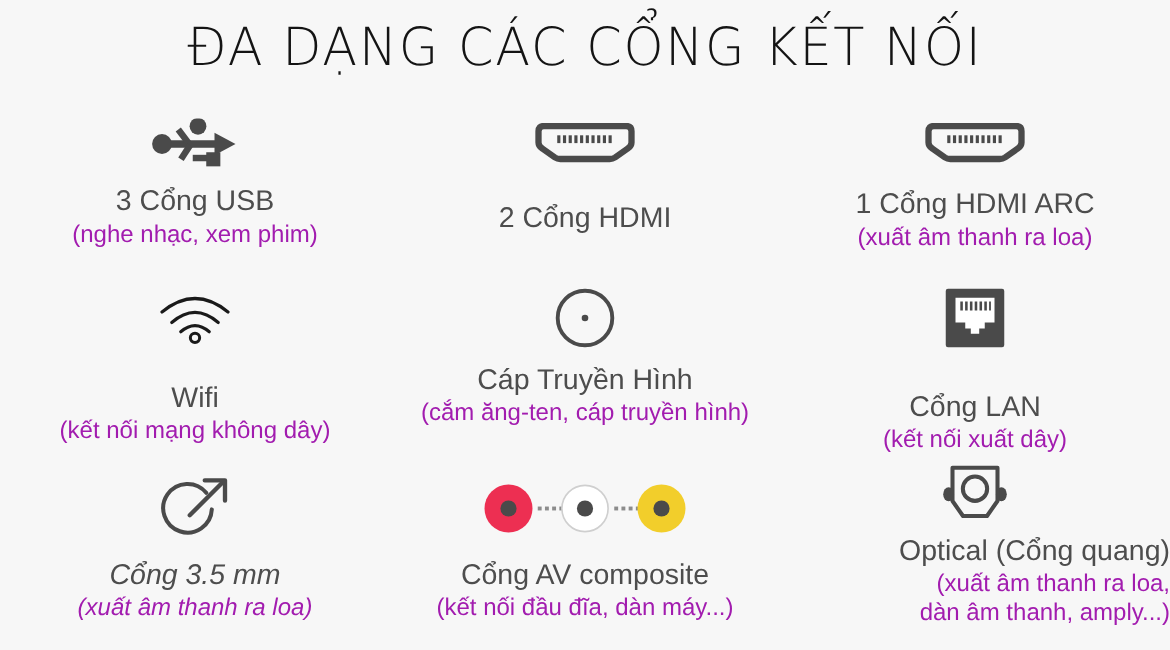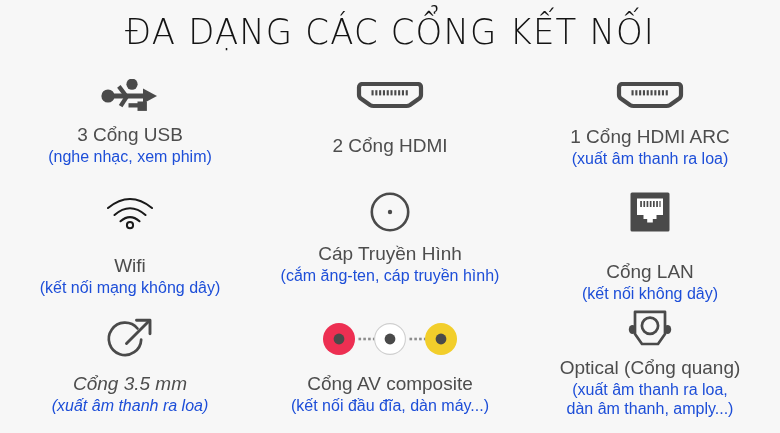--- a/index.html
+++ b/index.html
@@ -81,21 +81,21 @@
     font-size: 19px;
     line-height: 25px;
     color: #4d4d4d;
     font-weight: 400;
     white-space: nowrap;
   }
 
   .label-sub {
     font-size: 16px;
     line-height: 20px;
-    color: #1d4ed8;
+    color: #a21caf;
     font-weight: 400;
     white-space: nowrap;
   }
 
   
   .cell-usb   .icon-wrap { height: 44px; }
   .cell-usb   .labels    { margin-top: 4px; }
   .cell-hdmi  .icon-wrap { height: 44px; }
   .cell-hdmi  .labels    { margin-top: 15px; }
   .cell-arc   .icon-wrap { height: 44px; }
@@ -106,21 +106,21 @@
   .cell-coax  .icon-wrap { height: 46px; }
   .cell-coax  .labels    { margin-top: 6px; }
   .cell-lan   .icon-wrap { height: 46px; }
   .cell-lan   .labels    { margin-top: 24px; }
 
   .cell-jack  .icon-wrap { height: 52px; }
   .cell-jack  .labels    { margin-top: 6px; }
   .cell-av    .icon-wrap { height: 52px; }
   .cell-av    .labels    { margin-top: 6px; }
   .cell-opt   .icon-wrap { height: 46px; padding-top: 0; }
-  .cell-opt   .labels    { margin-top: 2px; }
+  .cell-opt   .labels    { margin-top: 2px; text-align: right; }
   .cell-opt   .label-sub { line-height: 19px; }
 
   .cell-opt { padding-top: 0; }
   .cell-jack { padding-top: 6px; font-style: italic; }
   .cell-av   { padding-top: 6px; }
 
   svg { display: block; }
 </style>
 </head>
 <body>
@@ -236,21 +236,21 @@
             <rect x="16.6" y="9" width="1.7" height="6"></rect>
             <rect x="19.8" y="9" width="1.7" height="6"></rect>
             <rect x="23" y="9" width="1.7" height="6"></rect>
             <rect x="26.2" y="9" width="1.7" height="6"></rect>
             <rect x="29.4" y="9" width="1.2" height="6"></rect>
           </g>
         </svg>
       </div>
       <div class="labels">
         <div class="label-main">Cổng LAN</div>
-        <div class="label-sub">(kết nối không dây)</div>
+        <div class="label-sub">(kết nối xuất dây)</div>
       </div>
     </div>
 
     <div class="cell cell-jack">
       <div class="icon-wrap">
         <svg width="52" height="50" viewBox="0 0 52 50">
           <path d="M33.5 14.5 A16.2 16.2 0 1 0 37.2 25.6" fill="none" stroke="#4a4a4a" stroke-width="2.7" stroke-linecap="round"></path>
           <line x1="22.5" y1="29.5" x2="44.5" y2="7.5" stroke="#4a4a4a" stroke-width="2.9" stroke-linecap="round"></line>
           <polyline points="32.5,6.2 46,6.2 46,19.7" fill="none" stroke="#4a4a4a" stroke-width="2.9" stroke-linecap="round" stroke-linejoin="round"></polyline>
         </svg>

